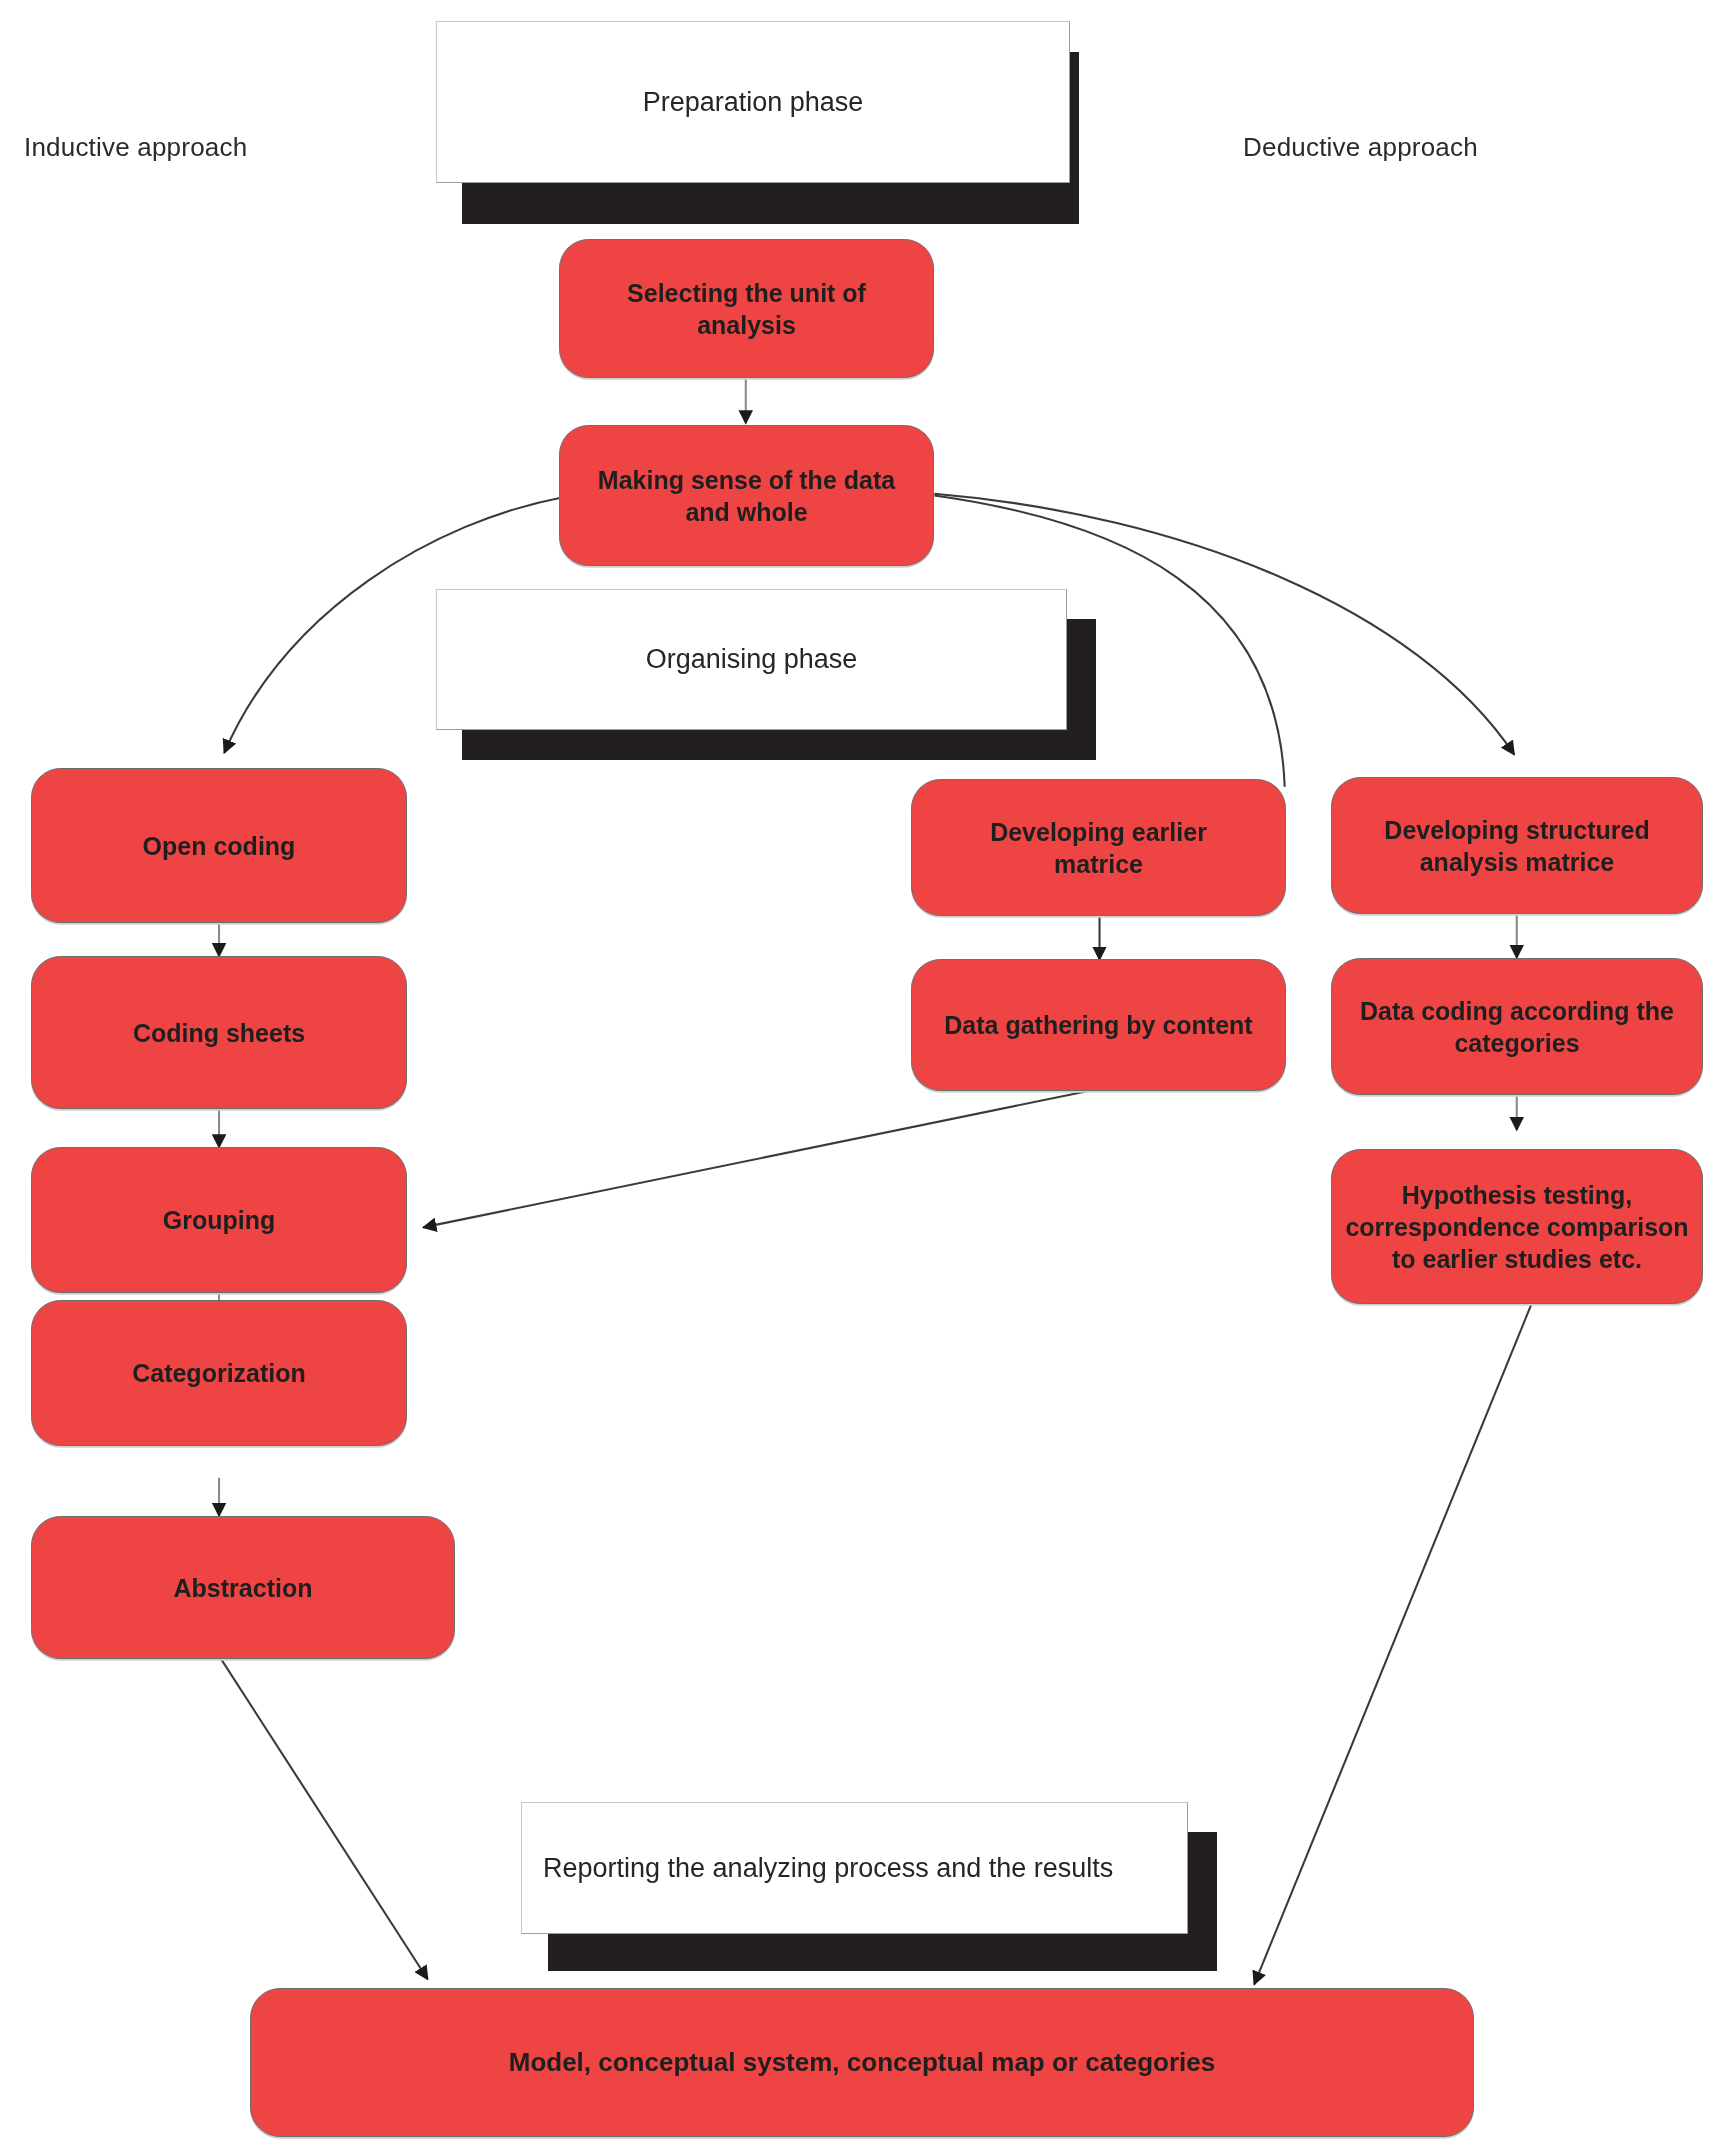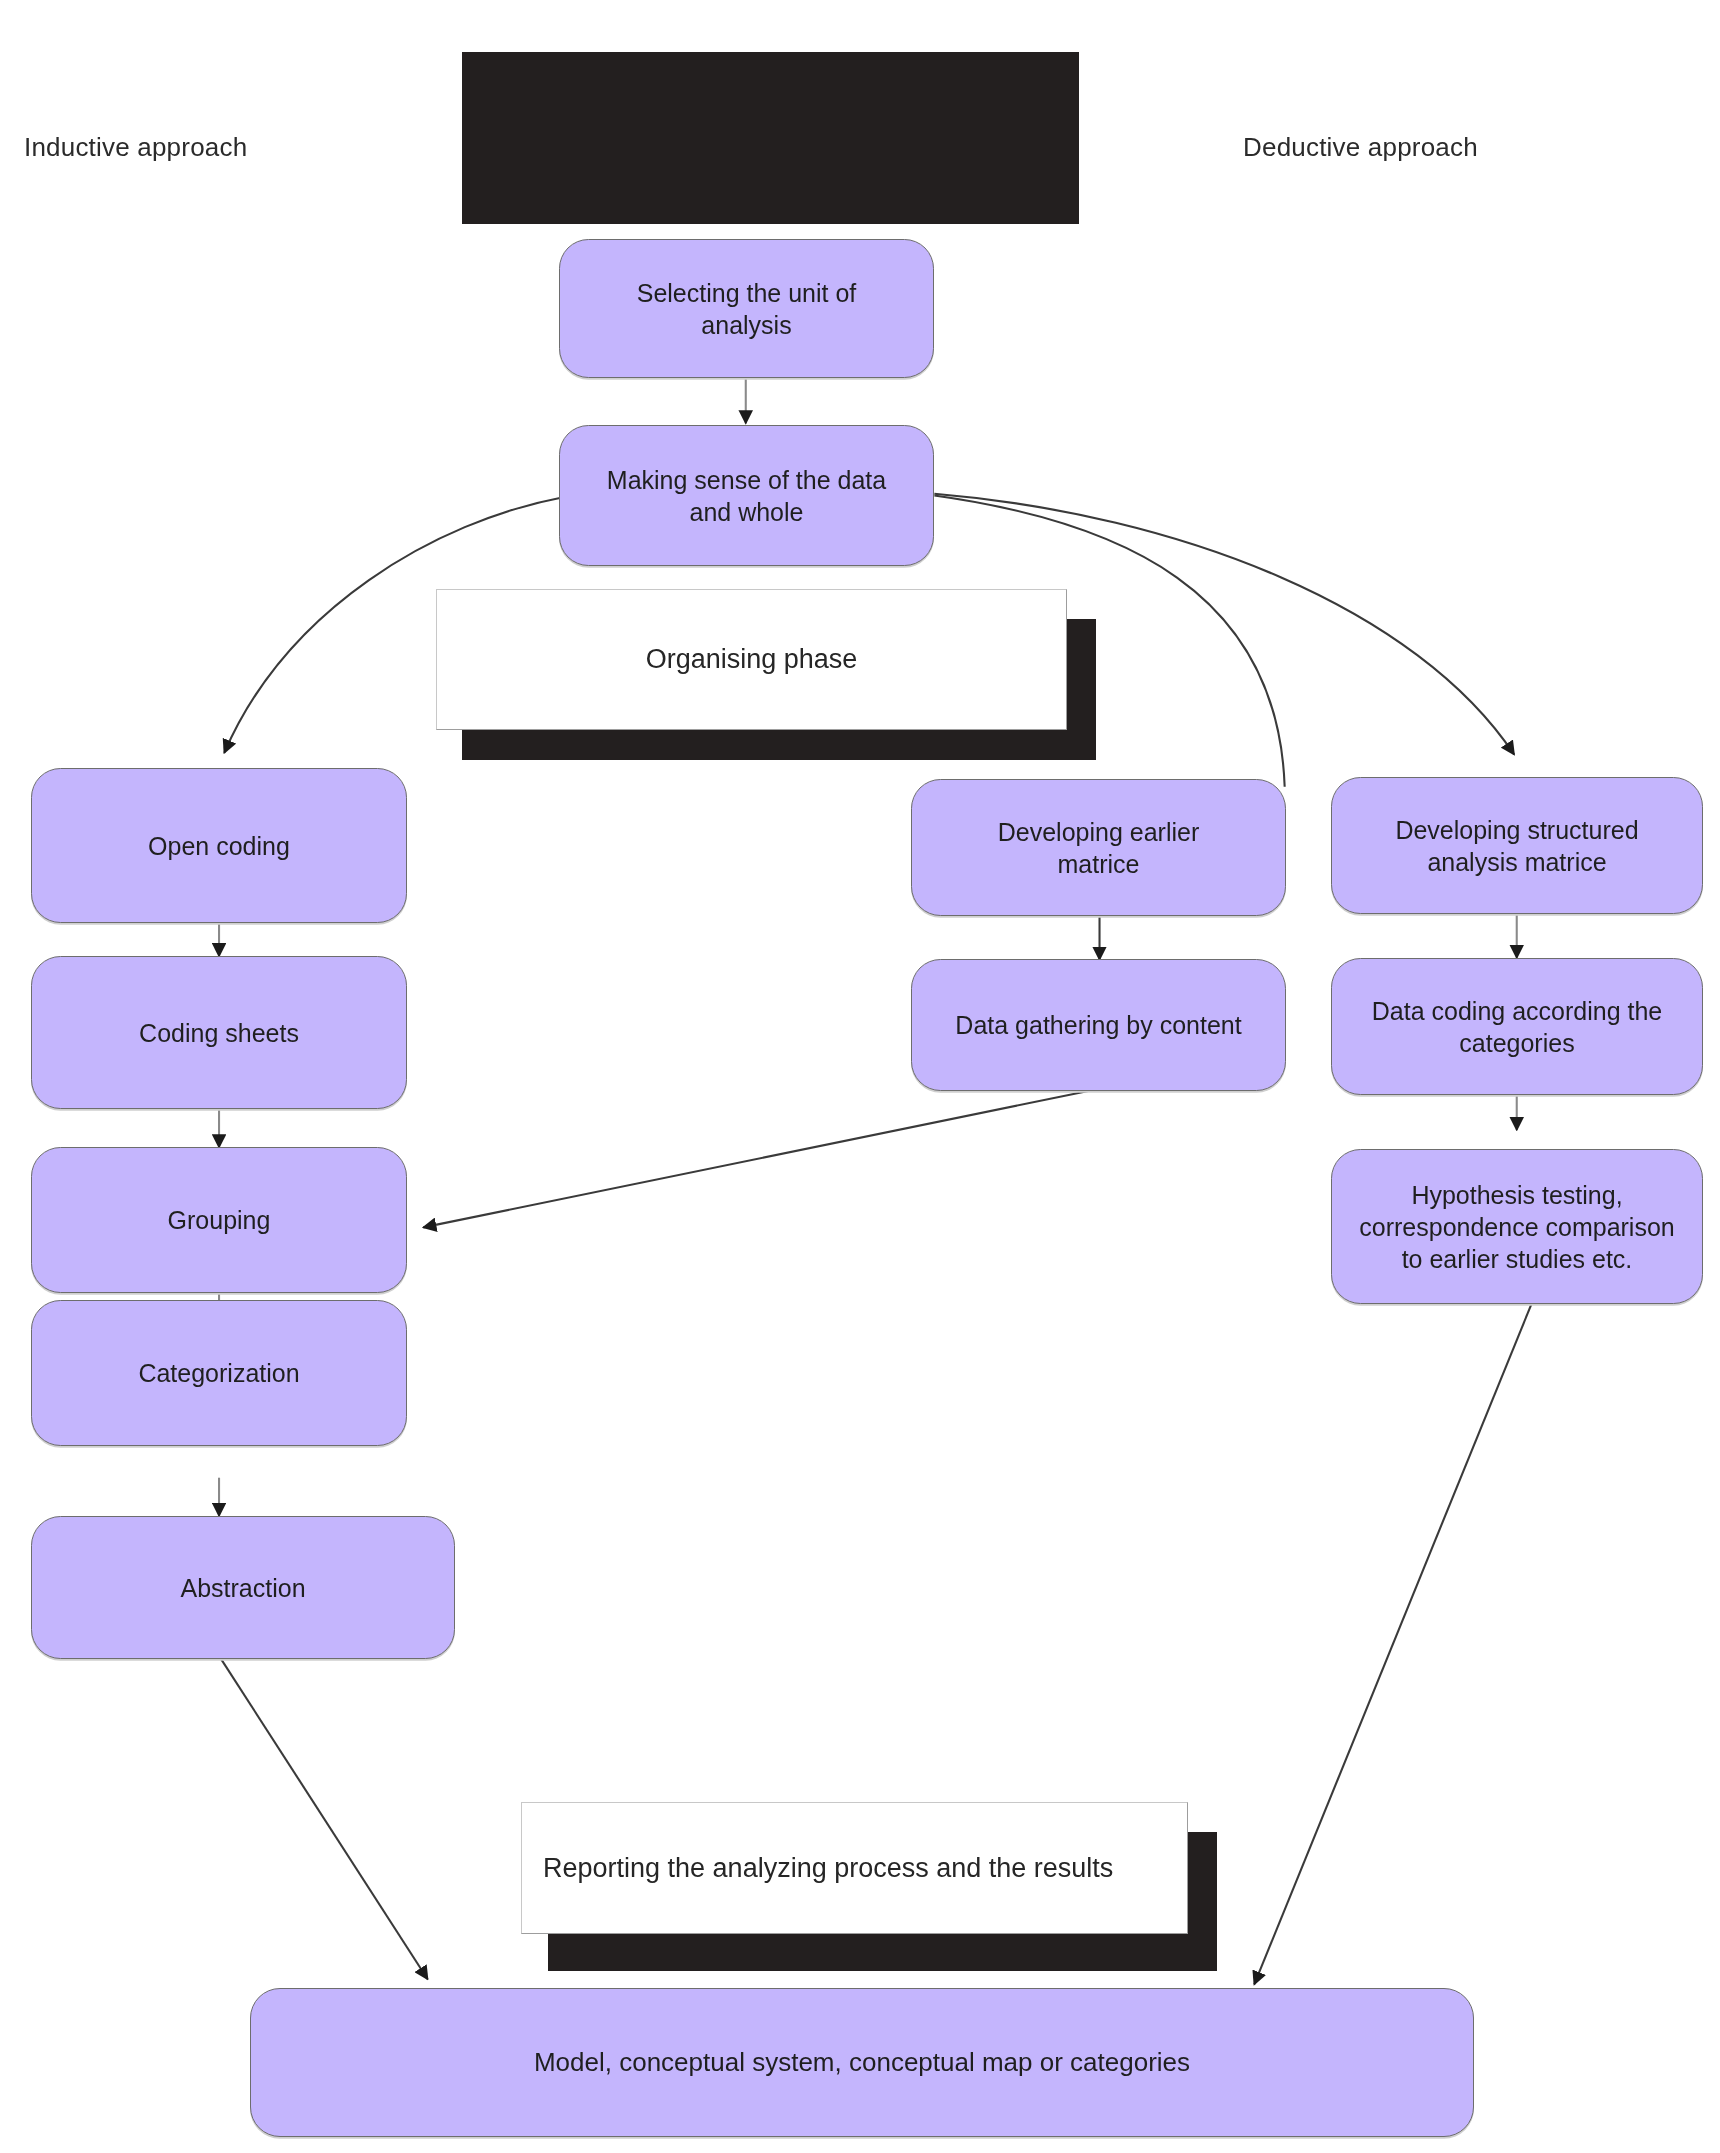--- a/index.html
+++ b/index.html
@@ -54,28 +54,29 @@
   }
   .phase-banner { z-index: 2; }
 
   
   .phase-banner.left-text { justify-content: flex-start; padding-left: 21px; }
 
   
   .node {
     position: absolute;
     box-sizing: border-box;
-    background: #c4b5fd;
+    background: #ef4444;
     border: 1.4px solid #6d6d6d;
     border-radius: 29.5px;
     display: flex;
     align-items: center;
     justify-content: center;
     z-index: 3;
     box-shadow: 0 1.7px 0 0 #cfcfcf;
+    font-weight: bold;
   }
   .node .node-text {
     font-size: 25px;
     line-height: 1.28;
     text-align: center;
     color: #1f1f1f;
     padding: 0 12px;
     white-space: pre-line;
   }
   .node.wide { border-radius: 30px; }
@@ -144,20 +145,23 @@
     <path class="edge" d="M 252 1905 L 492 2277" marker-end="url(#arrow)"></path>
 
     <path class="edge" d="M 1762 1500 L 1443 2283" marker-end="url(#arrow)"></path>
   </svg>
 
   <div class="approach-label" style="left:24px; top:132px;">Inductive approach</div>
 
   <div class="approach-label" style="left:1243px; top:132px;">Deductive approach</div>
 
   <div class="phase-shadow" style="left:462px; top:52px; width:617px; height:172px;"></div>
+  <div class="phase-banner" style="left:436px; top:21px; width:634px; height:162px;">
+    <span class="phase-text">Preparation phase</span>
+  </div>
 
   <div class="node" style="left:559px; top:239px; width:375px; height:139px;">
     <span class="node-text">Selecting the unit of
 analysis</span>
   </div>
 
   <div class="node" style="left:559px; top:425px; width:375px; height:141px;">
     <span class="node-text">Making sense of the data
 and whole</span>
   </div>

